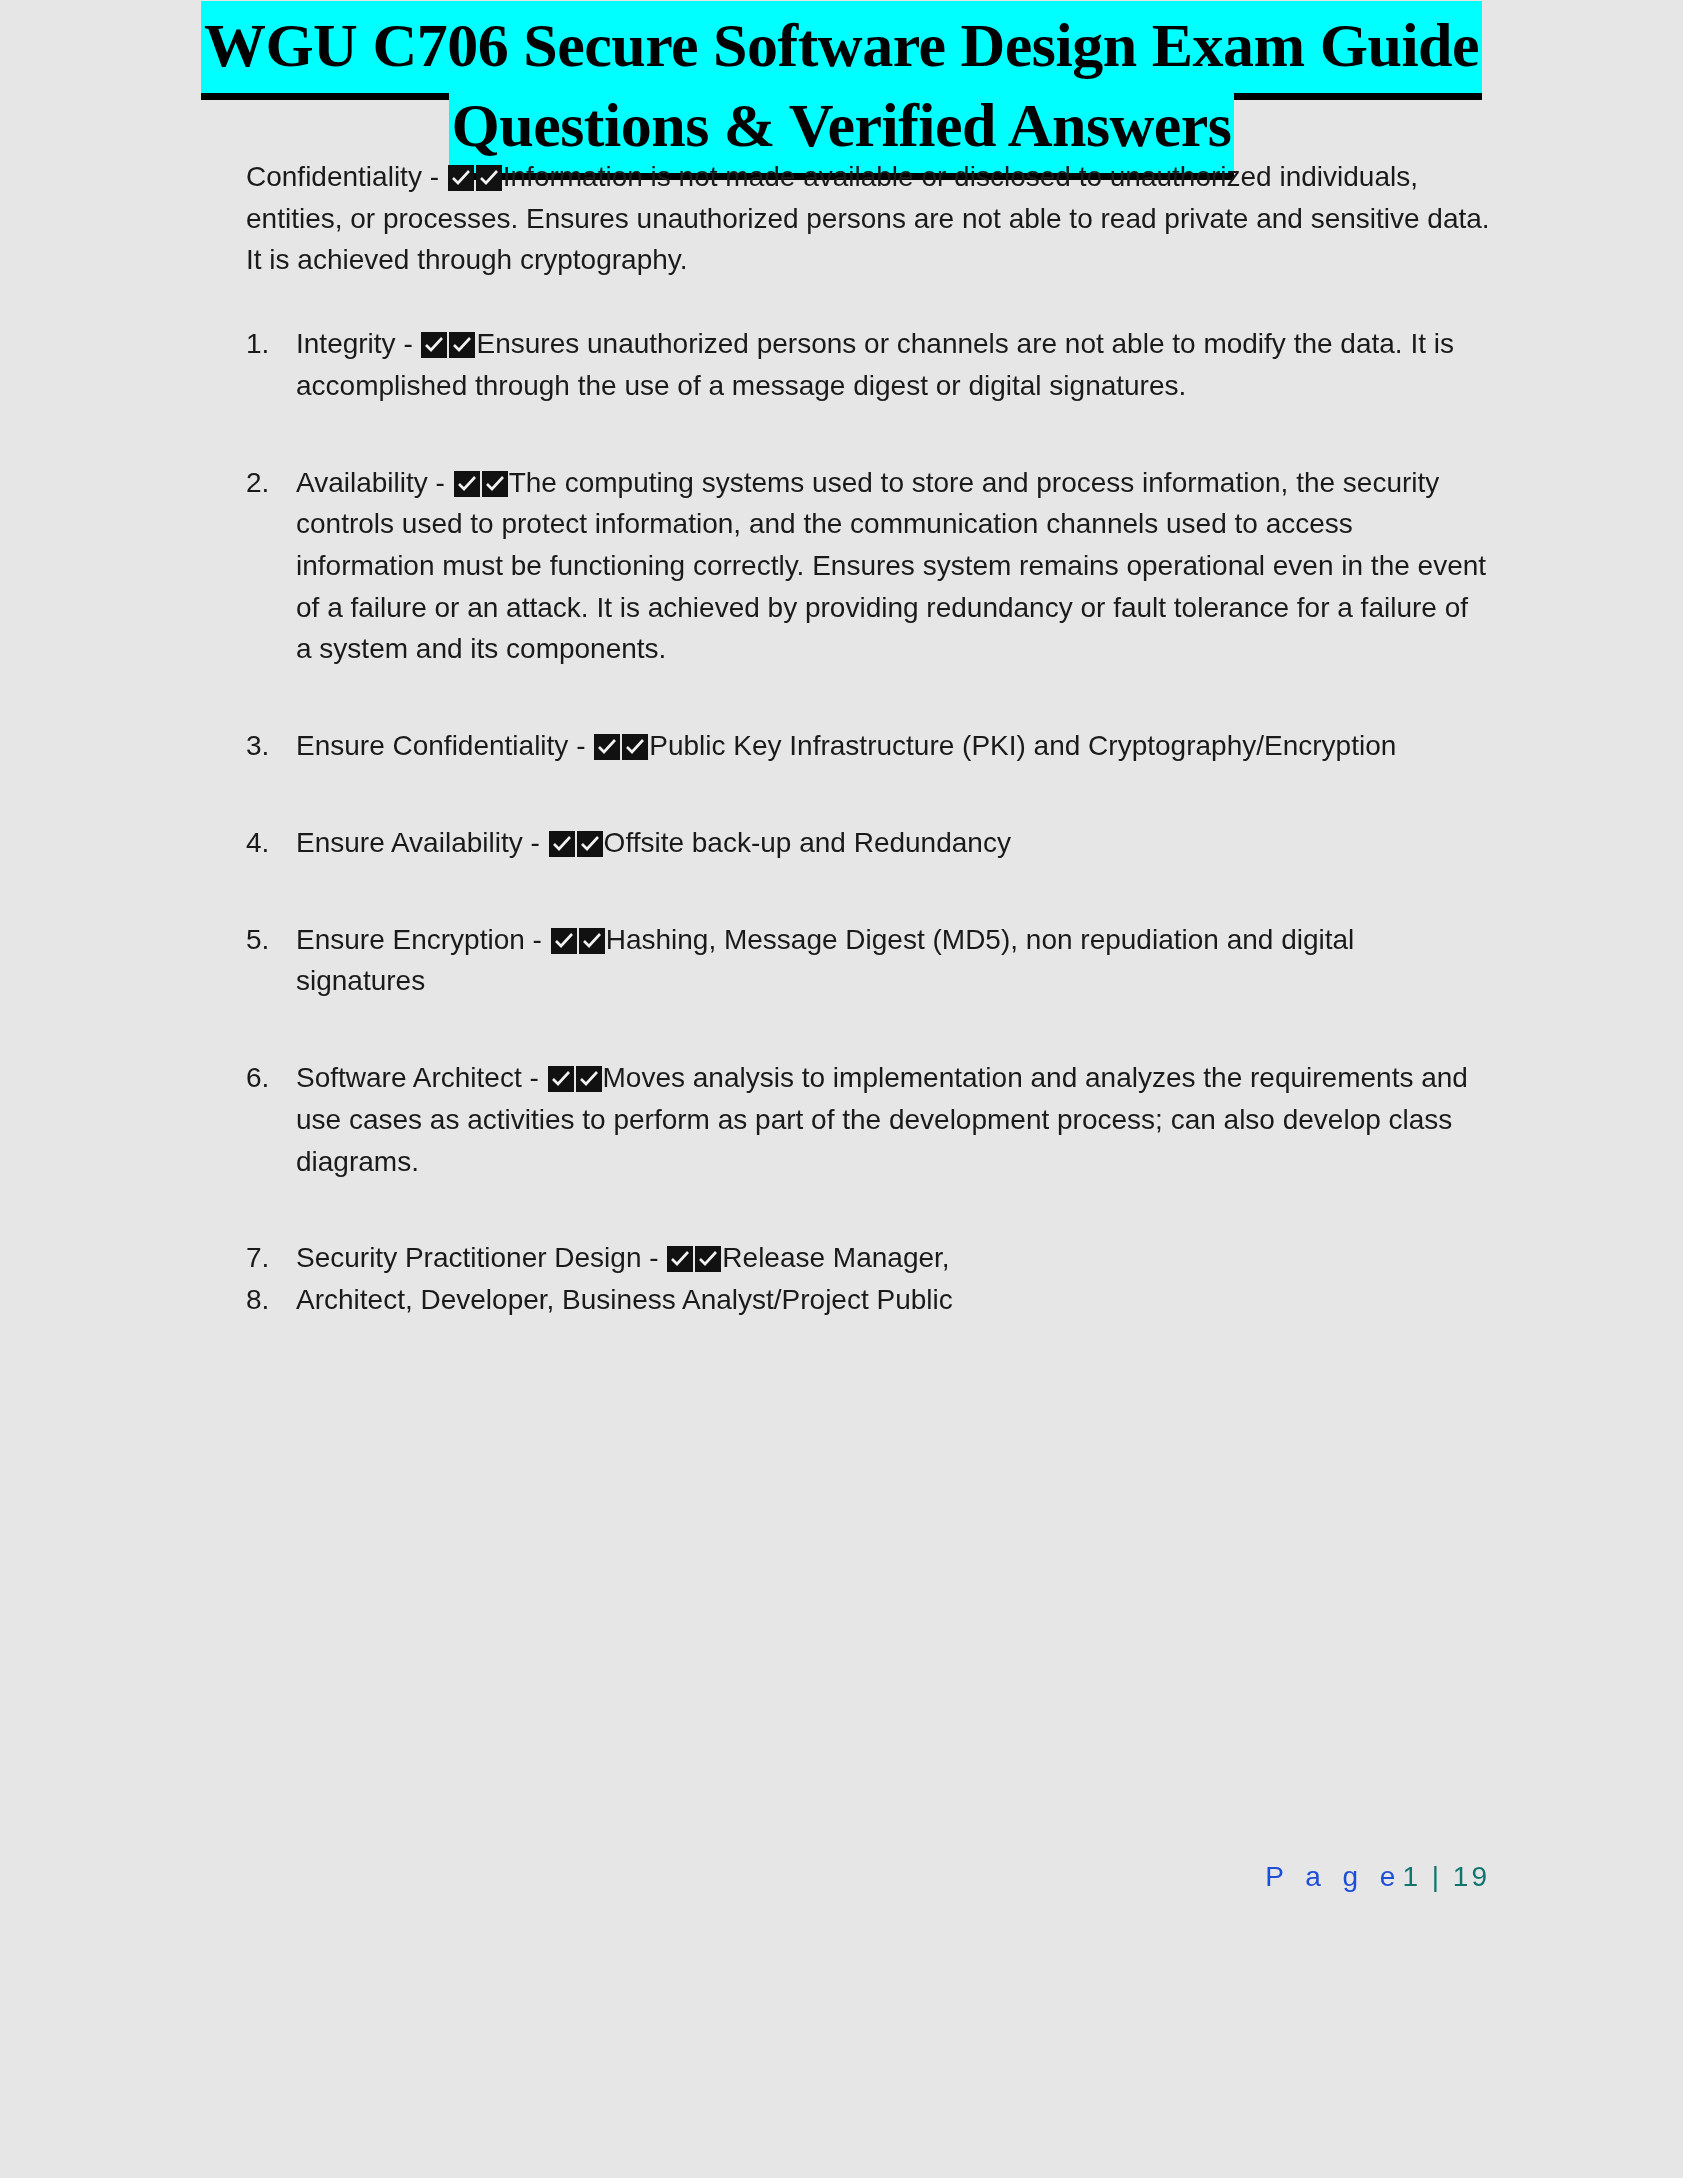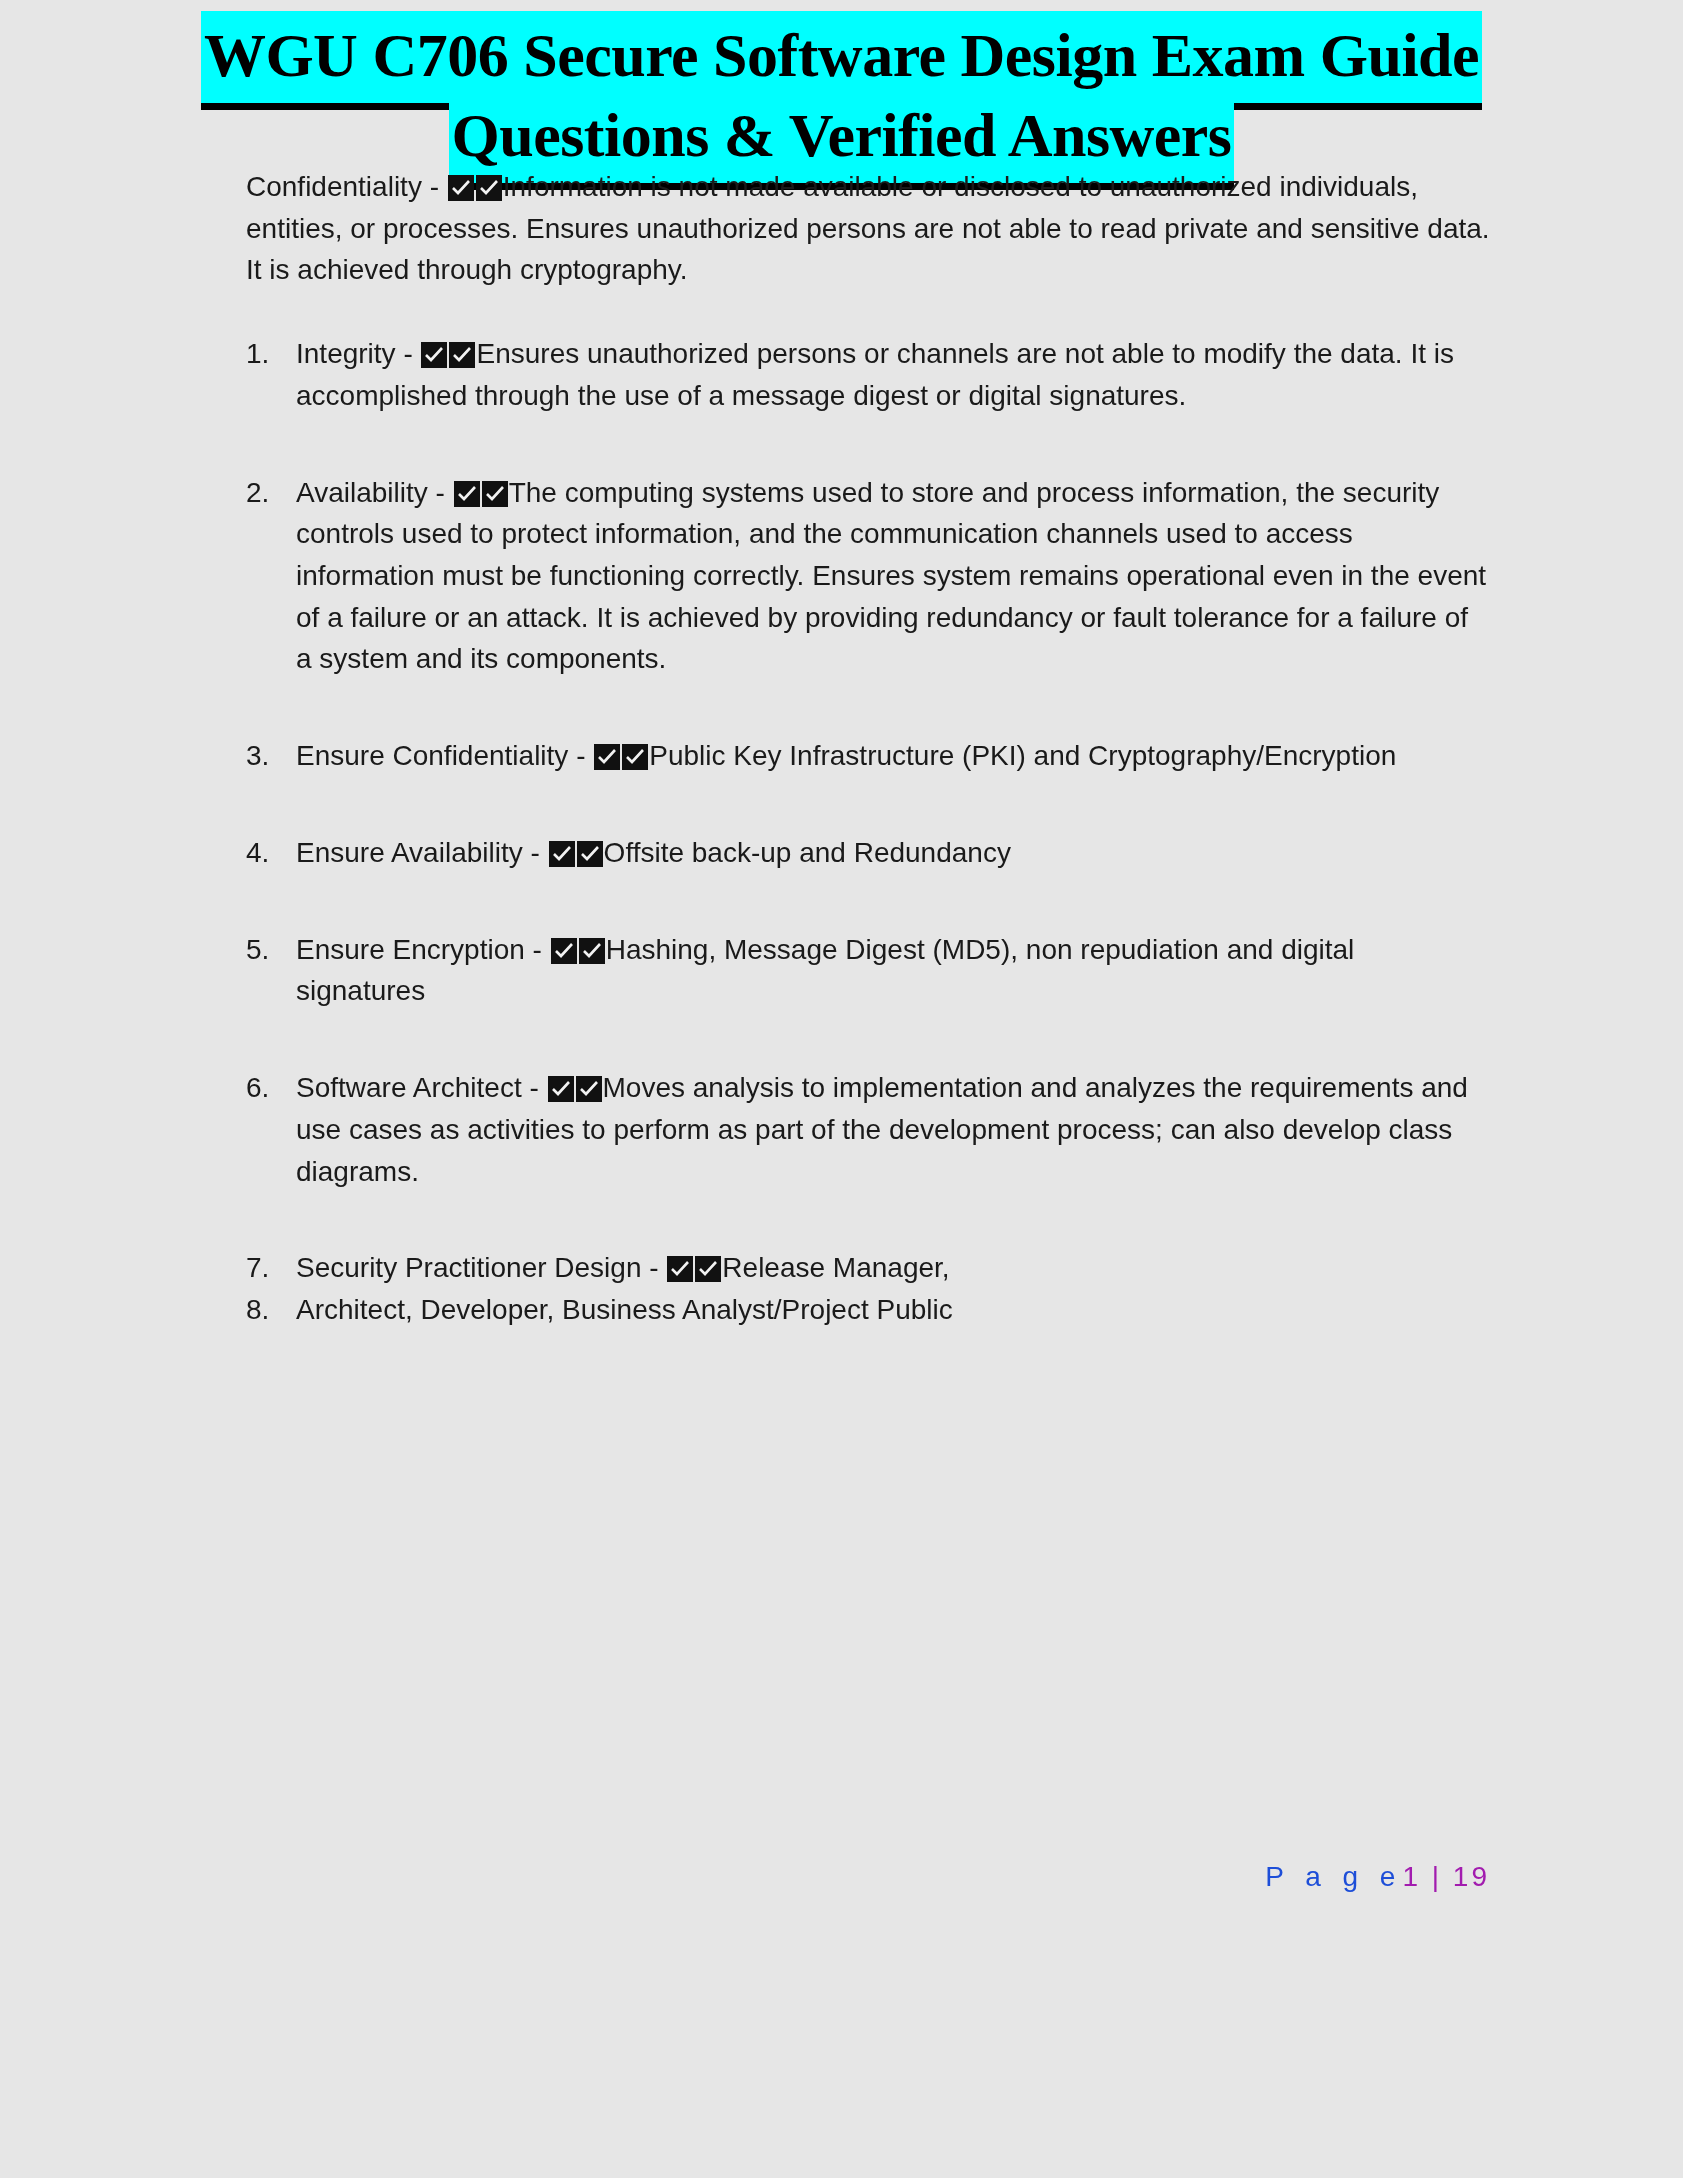--- a/index.html
+++ b/index.html
@@ -11,21 +11,21 @@
     height: 2178px;
     background: #e6e6e6;
     font-family: "Liberation Sans", sans-serif;
     color: #1a1a1a;
     overflow: hidden;
     position: relative;
   }
 
   
   .title-block {
-    padding-top: 24px;
+    padding-top: 14px;
     text-align: center;
   }
   .title-line {
     font-family: "Liberation Serif", "DejaVu Serif", serif;
     font-weight: bold;
     font-size: 62px;
     line-height: 1.0;
     color: #000000;
     letter-spacing: -0.5px;
     white-space: nowrap;
@@ -105,21 +105,21 @@
     top: 1861px;
     text-align: right;
     font-family: "Liberation Sans", sans-serif;
     font-size: 28px;
   }
   .footer .word {
     color: #1d4ed8;
     letter-spacing: 7px;
   }
   .footer .nums {
-    color: #a21caf;
+    color: #0f766e;
     letter-spacing: 3px;
   }
 </style>
 </head>
 <body>
 
 <div class="title-block">
   <div class="title-line title-line-1">
     <span class="hl">WGU C706 Secure Software Design Exam Guide</span>
   </div>

